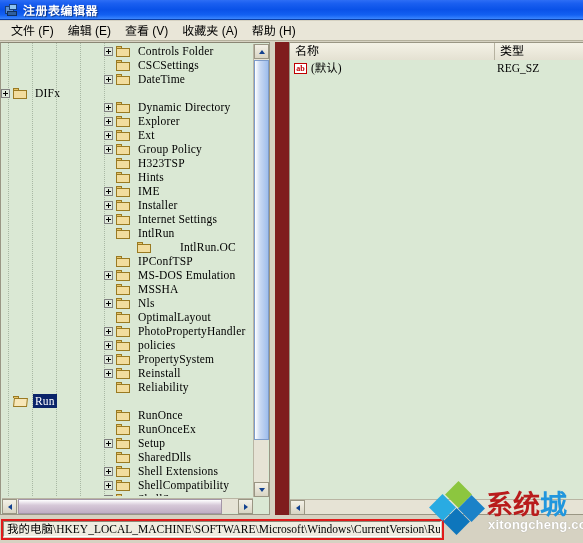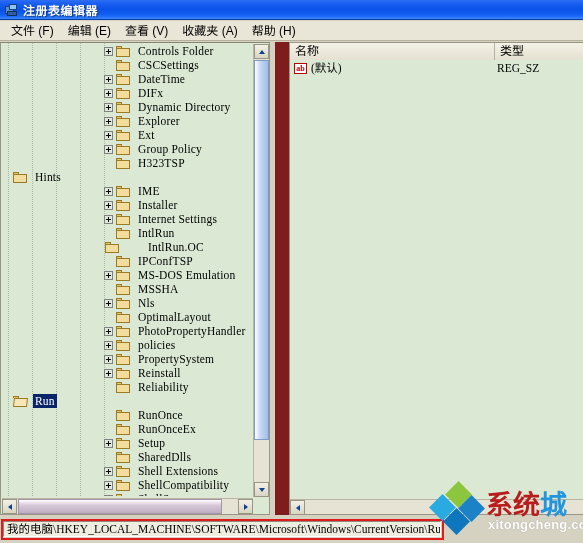--- a/index.html
+++ b/index.html
@@ -527,21 +527,21 @@
               <span class="tree-label">CSCSettings</span>
             </div>
             <div class="tree-row" style="padding-left: 103px;">
               <span class="tw-expander plus"></span>
               <span class="folder">
                 <span class="f-tab"></span>
                 <span class="f-body"></span>
               </span>
               <span class="tree-label">DateTime</span>
             </div>
-            <div class="tree-row" style="padding-left: 103px;">
+            <div class="tree-row" style="">
               <span class="tw-expander plus"></span>
               <span class="folder">
                 <span class="f-tab"></span>
                 <span class="f-body"></span>
               </span>
               <span class="tree-label">DIFx</span>
             </div>
             <div class="tree-row" style="padding-left: 103px;">
               <span class="tw-expander plus"></span>
               <span class="folder">
@@ -575,21 +575,21 @@
               <span class="tree-label">Group Policy</span>
             </div>
             <div class="tree-row" style="padding-left: 103px;">
               <span class="tw-spacer"></span>
               <span class="folder">
                 <span class="f-tab"></span>
                 <span class="f-body"></span>
               </span>
               <span class="tree-label">H323TSP</span>
             </div>
-            <div class="tree-row" style="">
+            <div class="tree-row" style="padding-left: 103px;">
               <span class="tw-spacer"></span>
               <span class="folder">
                 <span class="f-tab"></span>
                 <span class="f-body"></span>
               </span>
               <span class="tree-label">Hints</span>
             </div>
             <div class="tree-row" style="padding-left: 103px;">
               <span class="tw-expander plus"></span>
               <span class="folder">
@@ -615,21 +615,21 @@
               <span class="tree-label">Internet Settings</span>
             </div>
             <div class="tree-row" style="padding-left: 103px;">
               <span class="tw-spacer"></span>
               <span class="folder">
                 <span class="f-tab"></span>
                 <span class="f-body"></span>
               </span>
               <span class="tree-label">IntlRun</span>
             </div>
-            <div class="tree-row" style="padding-left: 71px; gap: 21px;">
+            <div class="tree-row" style="padding-left: 103px; gap: 21px;">
               <span class="tw-spacer"></span>
               <span class="folder">
                 <span class="f-tab"></span>
                 <span class="f-body"></span>
               </span>
               <span class="tree-label">IntlRun.OC</span>
             </div>
             <div class="tree-row" style="padding-left: 103px;">
               <span class="tw-spacer"></span>
               <span class="folder">

